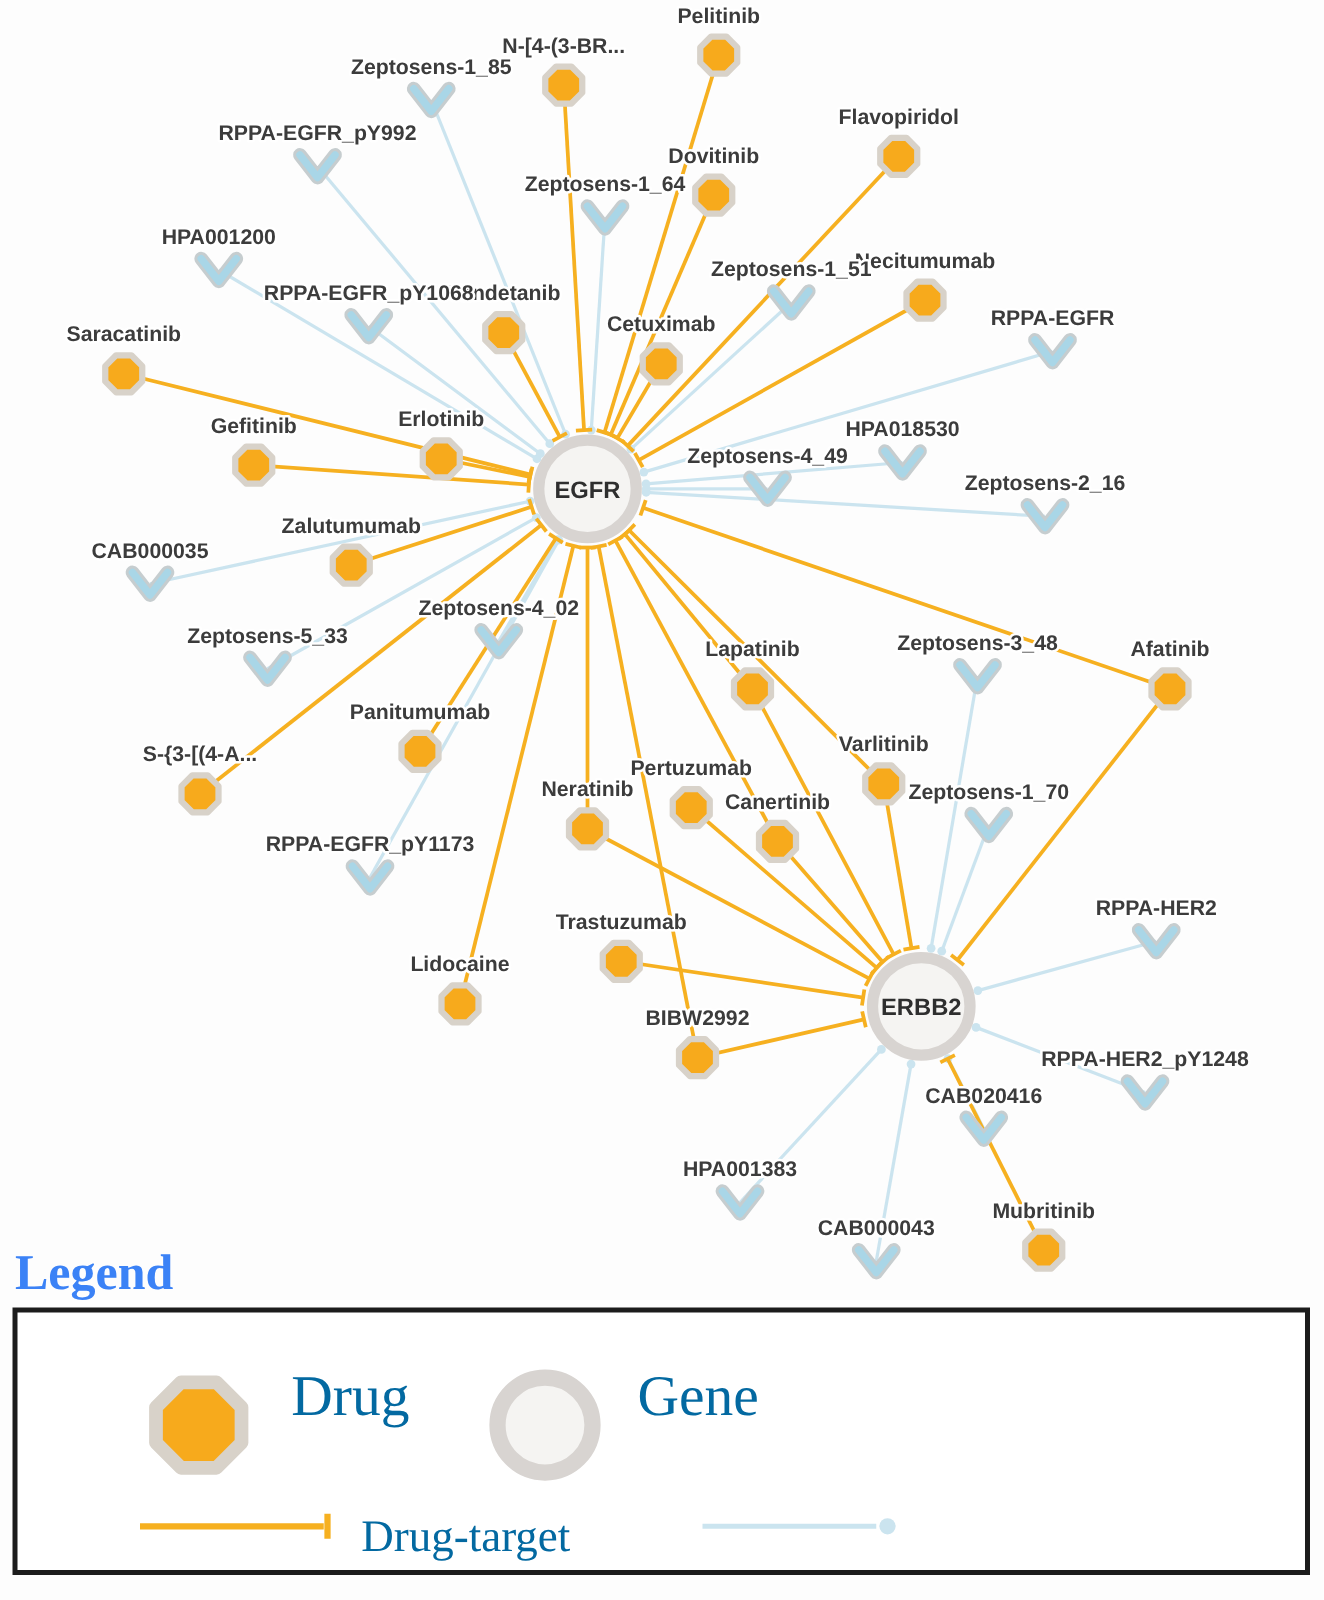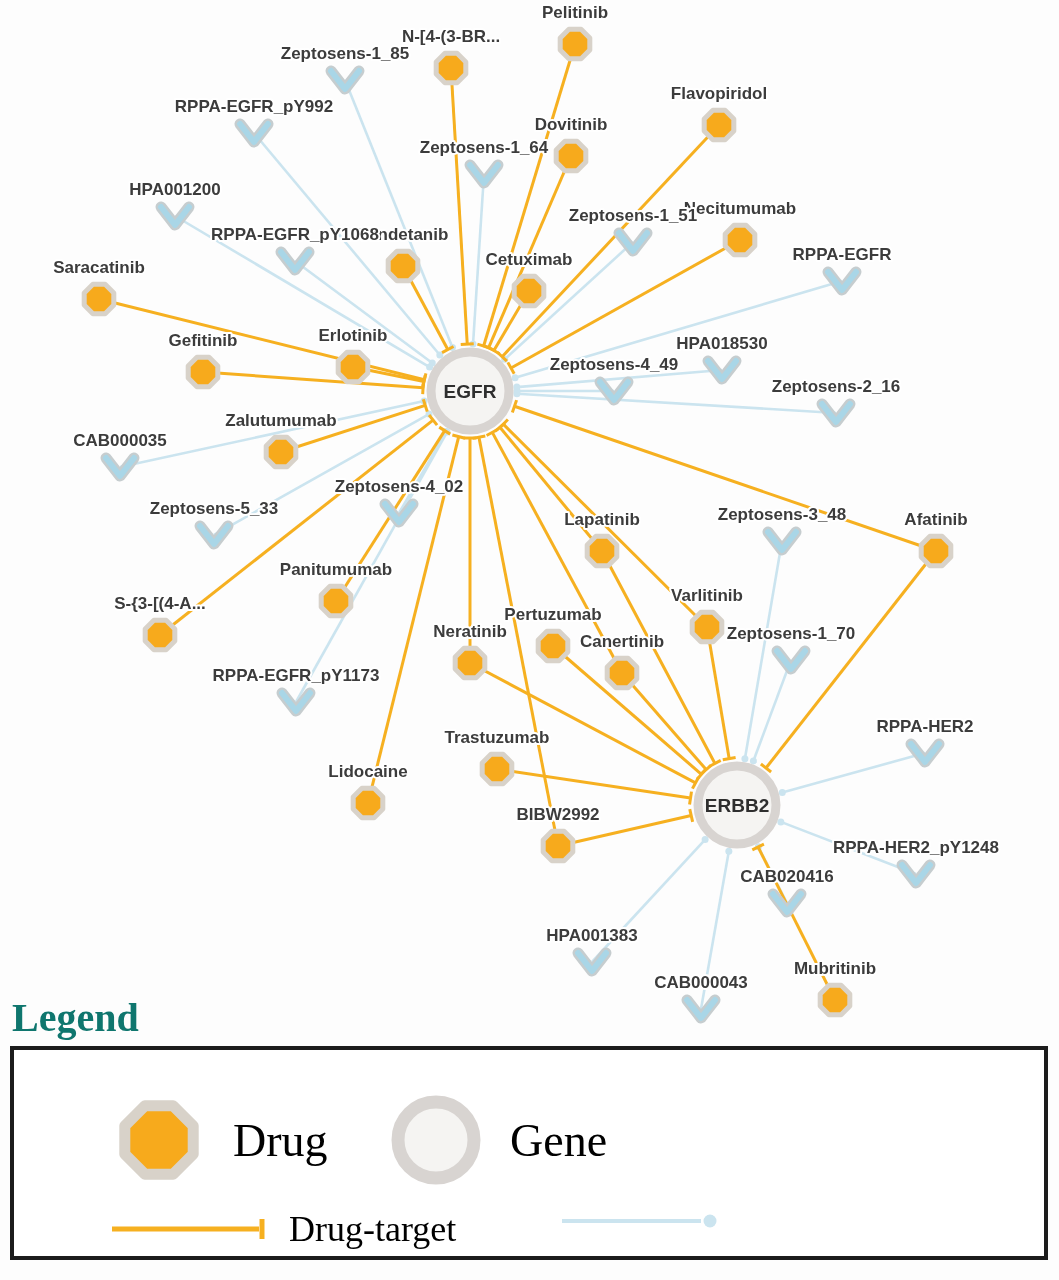--- a/index.html
+++ b/index.html
@@ -21,23 +21,23 @@
     fill:var(--label);stroke:#ffffff;stroke-width:4px;paint-order:stroke;stroke-linejoin:round;}
   .gene-label{font-family:"Liberation Sans",sans-serif;font-weight:bold;font-size:19px;fill:#2e2e2e;}
   .edge-drug{stroke:var(--drug-edge);stroke-width:3;fill:none;}
   .edge-ab{stroke:var(--ab-edge);stroke-width:2.6;fill:none;}
   .ab-dot{fill:var(--ab-edge);}
   .drug-shape{fill:var(--drug-fill);stroke:var(--drug-ring);stroke-width:5;stroke-linejoin:round;}
   .gene-shape{fill:var(--gene-fill);stroke:var(--gene-ring);stroke-width:9;}
   .ab-outer{fill:none;stroke:var(--ab-ring);stroke-width:11;stroke-linecap:round;stroke-linejoin:round;}
   .ab-inner{fill:none;stroke:var(--ab-blue);stroke-width:6;stroke-linecap:round;stroke-linejoin:round;}
 
-  .legend-title{position:absolute;left:12px;top:994px;font-weight:bold;font-size:40px;color:#0f766e;}
+  .legend-title{position:absolute;left:12px;top:994px;font-weight:bold;font-size:40px;color:#3b82f6;}
   .legend-box{position:absolute;left:10px;top:1046px;width:1030px;height:206px;border:4px solid #1c1c1c;background:#ffffff;}
-  .legend-item{position:absolute;display:flex;align-items:center;gap:24px;color:#000000;}
+  .legend-item{position:absolute;display:flex;gap:24px;color:#0369a1;}
   .legend-item .lbl{font-size:46px;}
   .legend-item.edge-item{gap:10px;}
   .legend-item.edge-item .lbl{font-size:36px;}
   #li-drug{left:95px;top:40px;}
   #li-gene{left:372px;top:40px;}
   #li-antibody{left:678px;top:52px;}
   #li-dt{left:95px;top:158px;}
   #li-at{left:545px;top:158px;}
   .leg-oct{stroke-width:11;}
   .leg-circle{stroke-width:13;}

